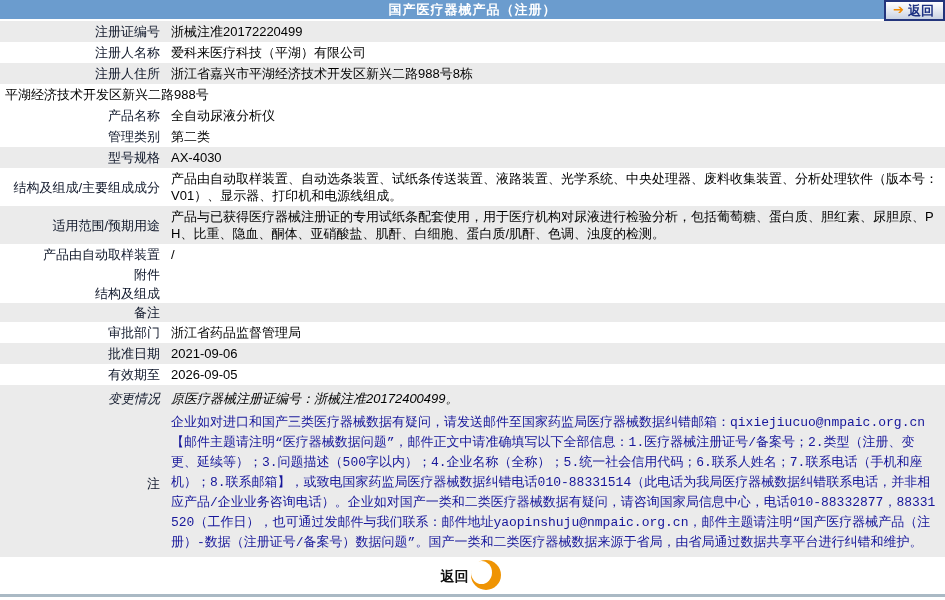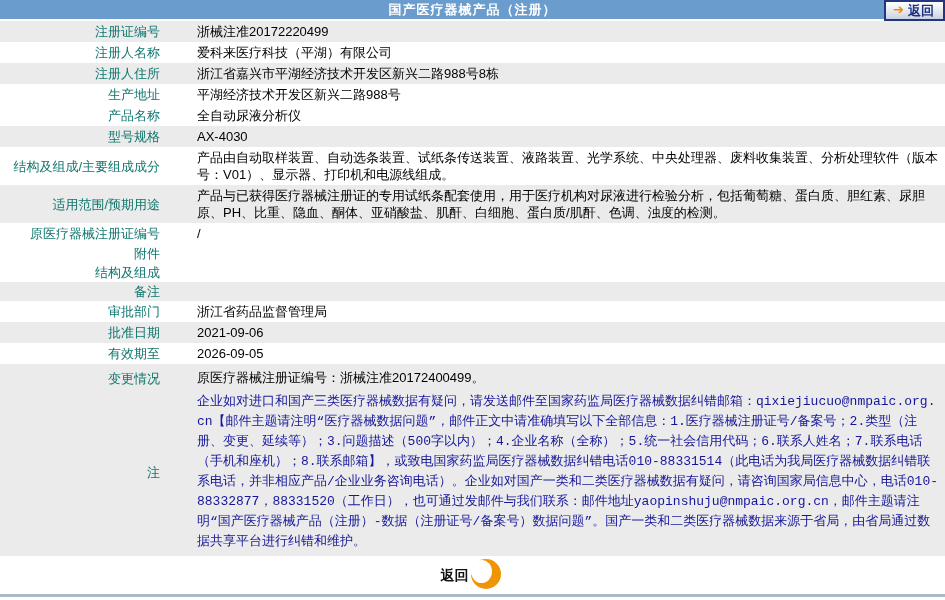--- a/index.html
+++ b/index.html
@@ -12,23 +12,23 @@
   .back-top{position:absolute;right:0;top:0;height:21px;box-sizing:border-box;display:flex;align-items:center;gap:4px;padding:0 9px 0 7px;
     background:linear-gradient(180deg,#ffffff 0%,#e3e8f0 55%,#c9d2e2 100%);
     border:2px solid #23357c;cursor:pointer;}
   .back-top .arrow{color:#f28b00;font-size:13px;font-weight:bold;line-height:1;transform:translateY(-1px);}
   .back-top .lbl{color:#1d3182;font-size:13px;font-weight:bold;}
 
   
   .row{display:flex;align-items:center;width:945px;box-sizing:border-box;min-height:21px;}
   .row.gray{background:#ebebeb;}
   .row.thin{min-height:17px;}
-  .row.changes{min-height:24px;align-items:flex-end;}
-  .label{width:166px;flex:none;text-align:right;font-size:13px;color:#0f766e;padding:2px 6px 2px 2px;box-sizing:border-box;line-height:15px;}
-  .value{flex:1;font-size:13px;color:#000;padding:2px 5px;line-height:17px;word-break:break-all;margin-left:26px;}
+  .row.changes{min-height:24px;align-items:center;font-style:italic;}
+  .label{width:166px;flex:none;text-align:right;font-size:13px;color:#0f172a;padding:2px 6px 2px 2px;box-sizing:border-box;line-height:15px;}
+  .value{flex:1;font-size:13px;color:#000;padding:2px 5px;line-height:17px;word-break:break-all;}
   .value.note{color:#16169a;line-height:20px;padding:4px 5px;font-family:Liberation Mono, monospace;}
   .row.changes .label,.row.changes .value{padding-top:4px;}
 
   
   .footer{flex:1;display:flex;align-items:flex-start;justify-content:center;padding-top:3px;}
   .footer-back{position:relative;width:64px;height:32px;cursor:pointer;}
   .circle{position:absolute;right:4px;top:0;width:30px;height:30px;border-radius:50%;background:#ef9403;}
   .circle::before{content:"";position:absolute;left:0;top:1px;width:21px;height:23px;border-radius:50%;background:#ffffff;}
   .footer-lbl{position:absolute;left:0;top:8px;font-size:14px;font-weight:bold;color:#111;z-index:2;
     text-shadow:0 0 2px #fff,0 0 2px #fff,0 0 3px #fff;}
@@ -53,41 +53,44 @@
   </div>
   <div class="row">
     <div class="label">注册人名称</div>
     <div class="value">爱科来医疗科技（平湖）有限公司</div>
   </div>
   <div class="row gray">
     <div class="label">注册人住所</div>
     <div class="value">浙江省嘉兴市平湖经济技术开发区新兴二路988号8栋</div>
   </div>
   <div class="row">
-    <div class="label">生产地址</div>
     <div class="value">平湖经济技术开发区新兴二路988号</div>
   </div>
   <div class="row">
     <div class="label">产品名称</div>
     <div class="value">全自动尿液分析仪</div>
+  </div>
+  <div class="row">
+    <div class="label">管理类别</div>
+    <div class="value">第二类</div>
   </div>
   <div class="row gray">
     <div class="label">型号规格</div>
     <div class="value">AX-4030</div>
   </div>
   <div class="row">
     <div class="label">结构及组成/主要组成成分</div>
     <div class="value">产品由自动取样装置、自动选条装置、试纸条传送装置、液路装置、光学系统、中央处理器、废料收集装置、分析处理软件（版本号：V01）、显示器、打印机和电源线组成。</div>
   </div>
   <div class="row gray">
     <div class="label">适用范围/预期用途</div>
     <div class="value">产品与已获得医疗器械注册证的专用试纸条配套使用，用于医疗机构对尿液进行检验分析，包括葡萄糖、蛋白质、胆红素、尿胆原、PH、比重、隐血、酮体、亚硝酸盐、肌酐、白细胞、蛋白质/肌酐、色调、浊度的检测。</div>
   </div>
   <div class="row thin">
-    <div class="label">原医疗器械注册证编号</div>
+    <div class="label">产品由自动取样装置</div>
     <div class="value">/</div>
   </div>
   <div class="row thin">
     <div class="label">附件</div>
     <div class="value"></div>
   </div>
   <div class="row thin">
     <div class="label">结构及组成</div>
     <div class="value"></div>
   </div>

